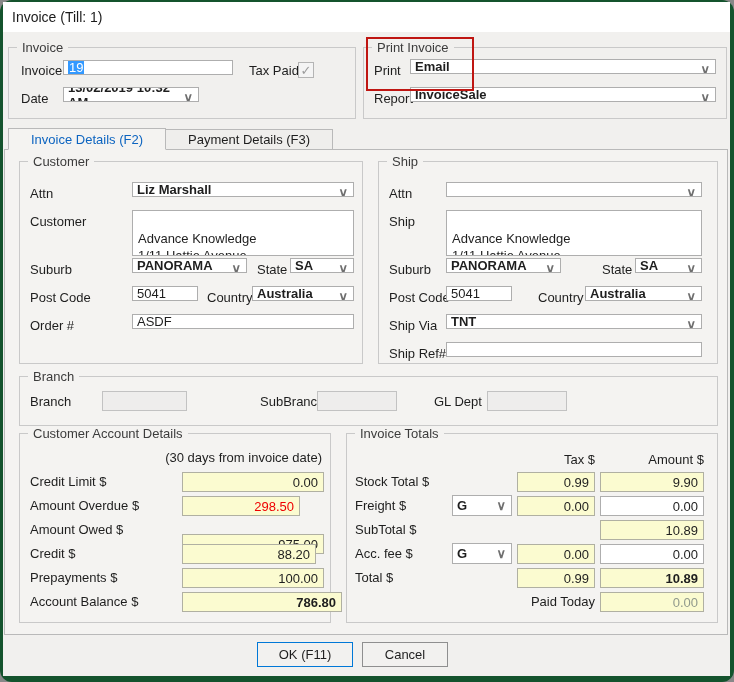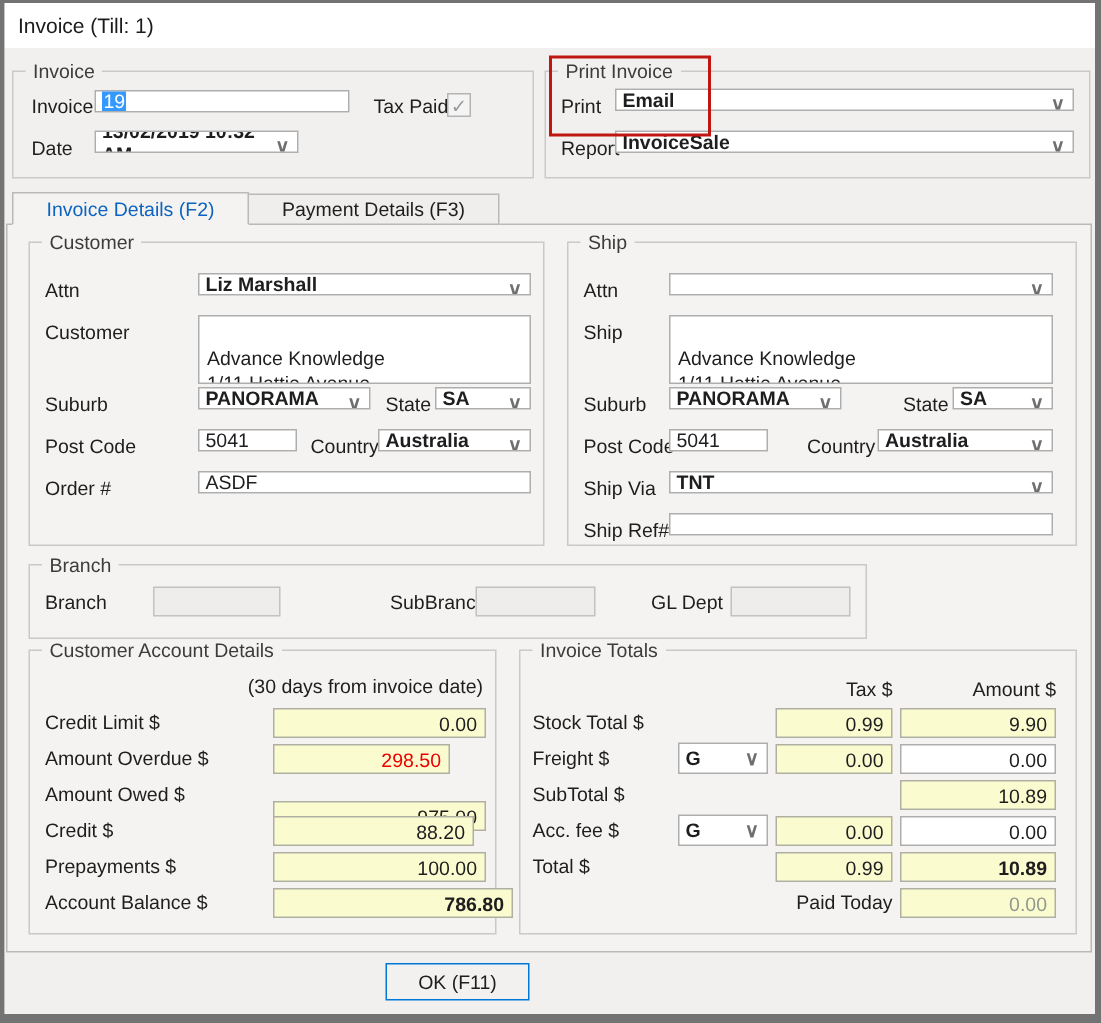--- a/index.html
+++ b/index.html
@@ -1,18 +1,18 @@
 <!DOCTYPE html>
 <html><head>
 <meta charset="utf-8">
 <style>
   html,body{margin:0;padding:0;}
   body{font-family:"Liberation Sans",sans-serif;background:#888;}
   .window-frame{position:relative;width:734px;height:682px;box-sizing:border-box;
-    background:#737373;padding:2px 4px 6px 3px;}
+    background:#14532d;padding:2px 4px 6px 3px;border-radius:12px;}
   .window{width:100%;height:100%;background:#f1f0ee;display:flex;flex-direction:column;overflow:hidden;}
   .titlebar{height:30px;background:#ffffff;display:flex;align-items:center;padding-left:9px;
     font-size:14px;color:#1b1b1b;flex:0 0 auto;}
   .body{flex:1;position:relative;background:#f1f0ee;font-size:13px;color:#1e1e1e;}
 
   .grp{position:absolute;border:1px solid #c9c9c9;box-sizing:border-box;}
   .grp-label{position:absolute;top:-8px;left:8px;background:#f1f0ee;padding:0 5px;
     font-size:13px;color:#3c3c3c;white-space:nowrap;line-height:15px;}
   .tab-panel .grp-label{background:#f4f3f1;}
 
@@ -176,21 +176,21 @@
           <div class="combo" style="left:67px;top:152px;width:256px;">
             <span>TNT</span>
             <span class="chev">∨</span>
           </div>
           <span class="lbl" style="left:10px;top:184px;">Ship Ref#</span>
           <div class="textfield" style="left:67px;top:180px;width:256px;">
             <span></span>
           </div>
         </div>
 
-        <div class="grp" style="left:14px;top:226px;width:559px;height:50px;">
+        <div class="grp" style="left:14px;top:226px;width:699px;height:50px;">
           <span class="grp-label">Branch</span>
           <span class="lbl" style="left:10px;top:17px;">Branch</span>
           <div class="disabled-input" style="left:82px;top:14px;width:85px;"></div>
           <span class="lbl" style="left:240px;top:17px;">SubBranch:</span>
           <div class="disabled-input" style="left:297px;top:14px;width:80px;"></div>
           <span class="lbl" style="left:414px;top:17px;">GL Dept</span>
           <div class="disabled-input" style="left:467px;top:14px;width:80px;"></div>
         </div>
 
         <div class="grp" style="left:14px;top:283px;width:312px;height:190px;">
@@ -250,16 +250,19 @@
 
           <span class="lbl" style="left:105px;top:160px;width:143px;text-align:right;">Paid Today</span>
           <div class="money dim" style="left:253px;top:158px;width:104px;">0.00</div>
         </div>
 
       </div>
 
       <div class="btn default" style="left:254px;top:610px;width:96px;">
         <span>OK (F11)</span>
       </div>
+      <div class="btn" style="left:359px;top:610px;width:86px;">
+        <span>Cancel</span>
+      </div>
 
     </div>
   </div>
 </div>
 
 </body></html>

